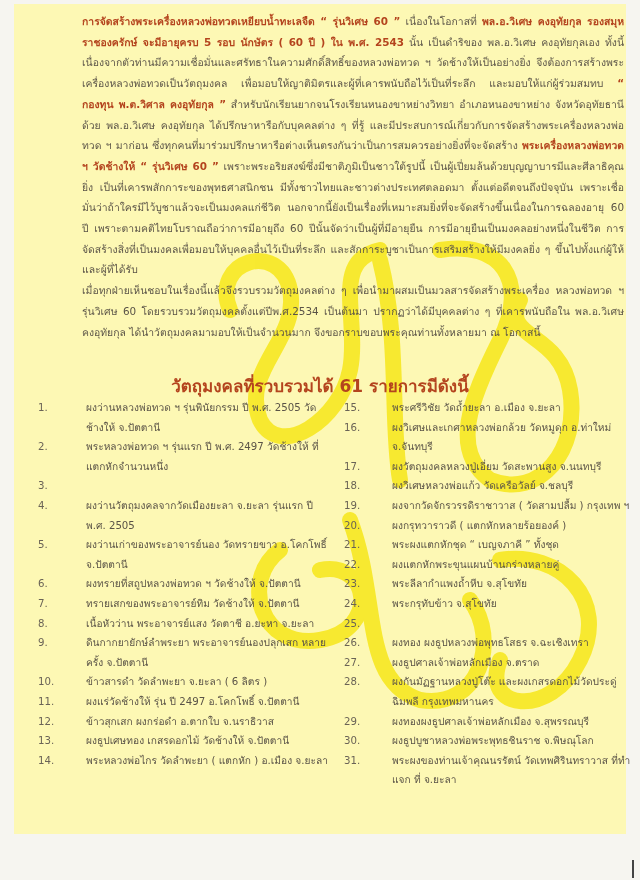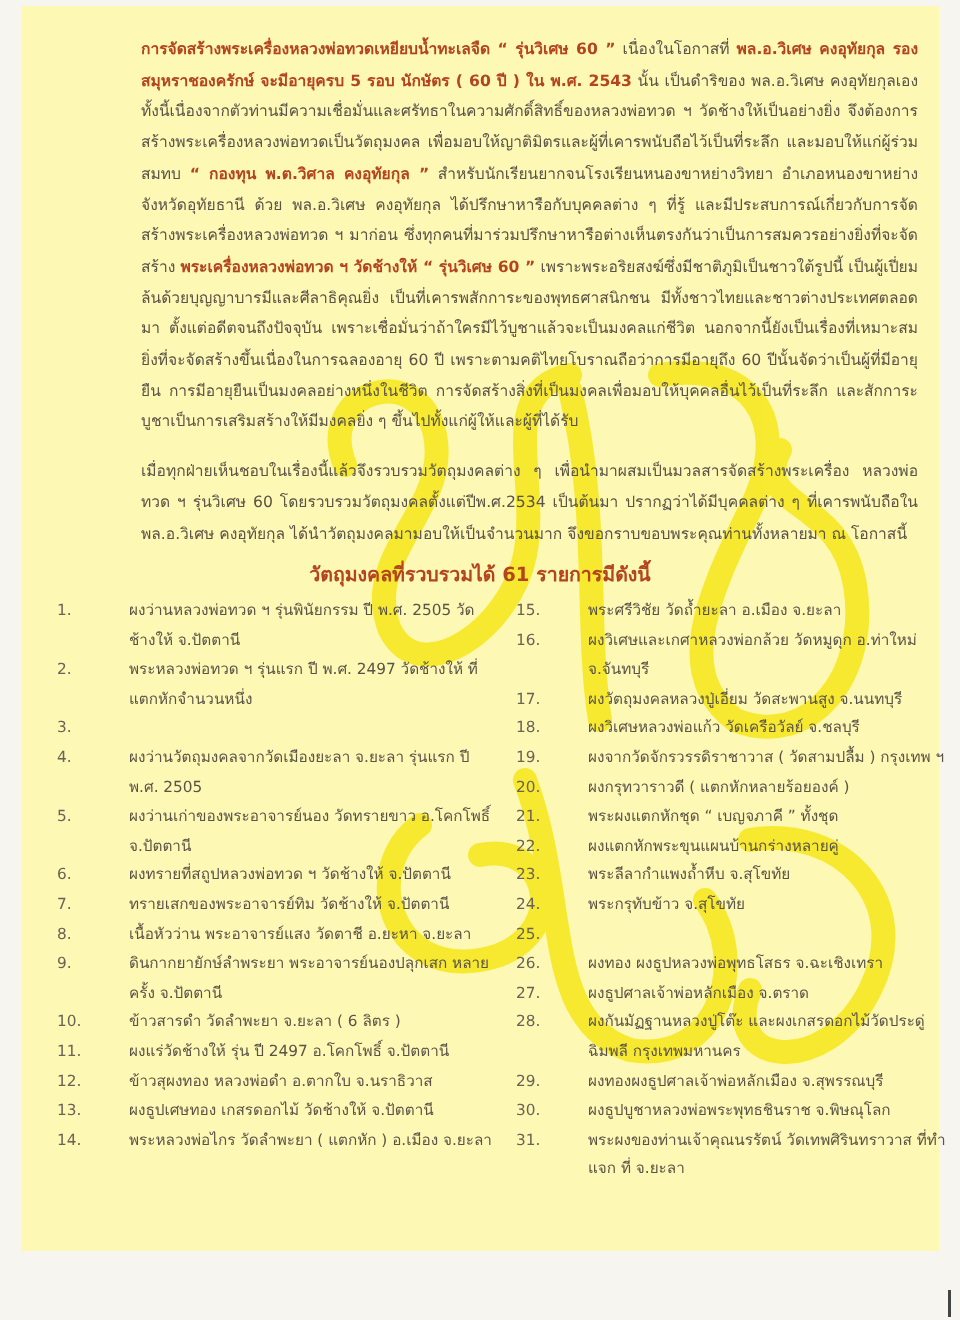--- a/index.html
+++ b/index.html
@@ -3,25 +3,25 @@
 <meta charset="utf-8">
 <style>
   html, body { margin:0; padding:0; }
   body { width:640px; height:880px; background:#f6f5f0; position:relative; overflow:hidden;
          font-family:"DejaVu Sans", sans-serif; }
   .panel { position:absolute; left:14px; top:4px; width:612px; height:830px;
            background:#fdf8b4; }
   .watermark { position:absolute; left:200px; top:220px; width:440px; height:620px; pointer-events:none; }
   .intro { position:absolute; left:34px; top:11px; width:590px; font-size:10.4px; line-height:20.7px;
            color:#5a5347; text-align:justify; }
-  .intro p { margin:12px; }
+  .intro p { margin:0; }
   .indent { padding-left:48px; }
   .hl { color:#b4441e; font-weight:bold; }
   .section-title { position:absolute; left:0; width:640px; top:372px; text-align:center;
-                   font-size:13px; font-weight:bold; color:#b4441e; }
+                   font-size:17px; font-weight:bold; color:#b4441e; }
   .col { position:absolute; top:398px; font-size:10.2px; line-height:19.6px; color:#5a5347; }
   .col.left { left:38px; width:290px; }
   .col.right { left:344px; width:290px; }
   .item { display:flex; }
   .num { width:32px; flex:none; color:#6a6356; }
   .txt { flex:1;margin-left:16px; }
   .edge-mark { position:absolute; right:6px; top:860px; width:2px; height:18px; background:#444; }
 </style>
 </head>
 <body>
@@ -87,21 +87,21 @@
   <div class="item">
       <span class="num">10.</span>
       <span class="txt">ข้าวสารดำ  วัดลำพะยา  จ.ยะลา  ( 6 ลิตร )</span>
     </div>
   <div class="item">
       <span class="num">11.</span>
       <span class="txt">ผงแร่วัดช้างให้  รุ่น ปี 2497  อ.โคกโพธิ์  จ.ปัตตานี</span>
     </div>
   <div class="item">
       <span class="num">12.</span>
-      <span class="txt">ข้าวสุผงทอง หลวงพ่อดำ  อ.ตากใบ          จ.นราธิวาส</span>
+      <span class="txt">ข้าวสุกเสก ผงกร่อดำ  อ.ตากใบ          จ.นราธิวาส</span>
     </div>
   <div class="item">
       <span class="num">13.</span>
       <span class="txt">ผงธูปเศษทอง เกสรดอกไม้ วัดช้างให้  จ.ปัตตานี</span>
     </div>
   <div class="item">
       <span class="num">14.</span>
       <span class="txt">พระหลวงพ่อไกร วัดลำพะยา ( แตกหัก ) อ.เมือง  จ.ยะลา</span>
     </div>
 </div>

